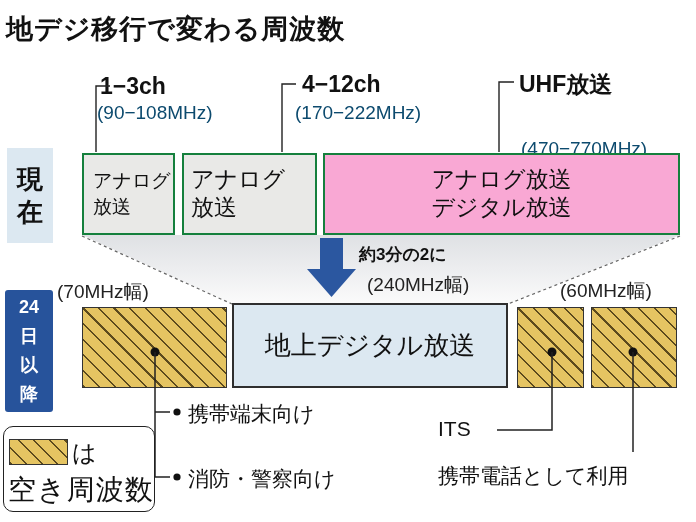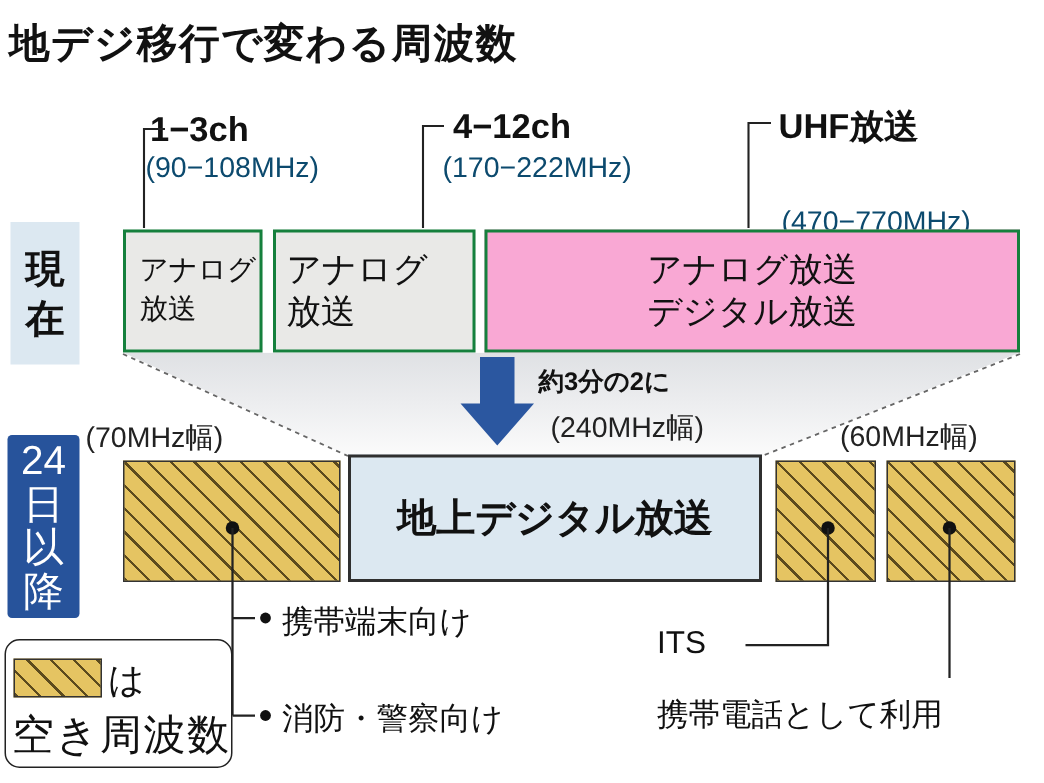--- a/index.html
+++ b/index.html
@@ -33,35 +33,35 @@
     background:linear-gradient(180deg,#dfe1e4 0%,#ecedef 48%,#fbfbfb 100%);
     clip-path:polygon(0 0,100% 0,71.24% 100%,25.08% 100%);
   }
   .trans-label{left:359px;top:243px;font-size:17px;font-weight:bold;white-space:nowrap;}
   .trans-bw{left:367px;top:272px;font-size:19px;white-space:nowrap;color:#222;}
   
   .row-badge-after{
     left:5px;top:290px;width:48px;height:122px;background:#27539b;border-radius:3px;
     display:flex;flex-direction:column;align-items:center;justify-content:center;color:#fff;
   }
-  .row-badge-after div{font-size:27px;font-weight:normal;line-height:29px;}
+  .row-badge-after div{font-size:18px;font-weight:bold;line-height:29px;}
   .bw-label{font-size:19px;white-space:nowrap;color:#222;}
   .hatch{
     box-sizing:border-box;border:1.5px solid #333;background-color:#e5c462;
     background-image:repeating-linear-gradient(45deg,rgba(58,44,12,0.8) 0 1.6px,transparent 1.6px 11px);
   }
   #freeA{left:82px;top:307px;width:145px;height:81px;}
   #freeB{left:517px;top:307px;width:67px;height:81px;}
   #freeC{left:591px;top:307px;width:86px;height:81px;}
   #digitalBox{
     left:232px;top:303px;width:276px;height:85px;background:#dce8f1;
     box-sizing:border-box;border:2.5px solid #2f2f2f;
     display:flex;align-items:center;justify-content:center;
   }
-  #digitalBox div{font-size:26px;font-weight:bold;white-space:nowrap;}
+  #digitalBox div{font-size:26px;font-weight:normal;white-space:nowrap;}
   
   .note{font-size:21px;white-space:nowrap;color:#111;}
   
   #legend{
     left:3px;top:426px;width:152px;height:86px;background:#fff;
     box-sizing:border-box;border:1.6px solid #222;border-radius:10px;
   }
   #legend .swatch{position:absolute;left:5px;top:12px;width:59px;height:26px;}
   #legend .suffix{position:absolute;left:68px;top:10px;font-size:24px;font-weight:500;}
   #legend .lg-label{position:absolute;left:4px;top:44px;font-size:28px;letter-spacing:1px;white-space:nowrap;}

